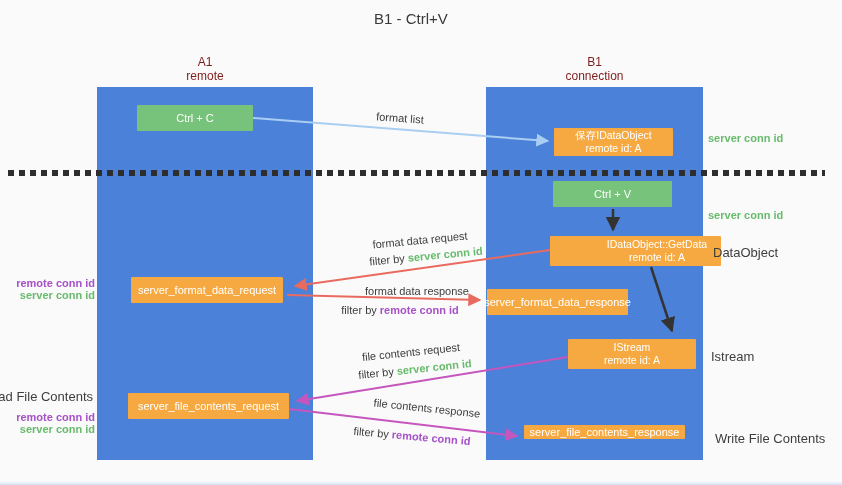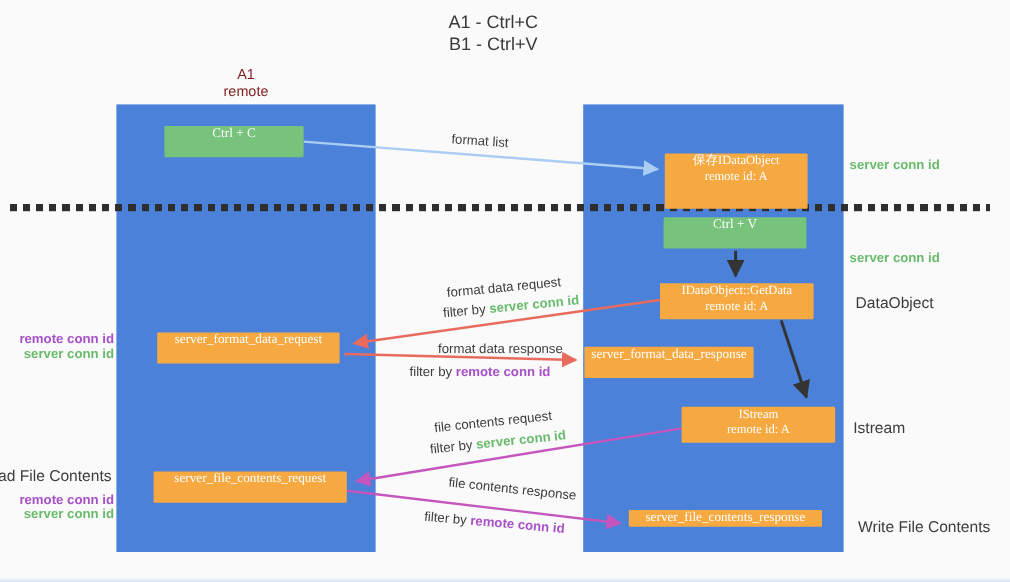--- a/index.html
+++ b/index.html
@@ -28,27 +28,27 @@
   #arrows {
     position: absolute; left:0; top:0;
     z-index: 3;
     pointer-events: none;
   }
   .box {
     position: absolute;
     display: flex;
     flex-direction: column;
     align-items: center;
+    justify-content: center;
     color: #ffffff;
     text-align: center;
     font-size: 11px;
     line-height: 13px;
     z-index: 4;
     border-radius: 1px;
-    font-family: Liberation Serif, serif;
   }
   .box.green  { background: #77c37c; }
   .box.orange { background: #f7a941; }
   .box .l2 { font-size: 10.5px; }
   .hdr {
     position: absolute;
     text-align: center;
     font-size: 12px;
     line-height: 14px;
     color: #7f1d1d;
@@ -83,27 +83,30 @@
   }
 </style>
 </head>
 <body>
 
 <div id="stage">
 
   <div class="bottom-fade"></div>
 
   <div class="title" style="left:261px; top:9px; width:300px;">
-    <div>A1 - Ctrl+C</div>
     <div>B1 - Ctrl+V</div>
   </div>
 
   <div class="hdr" style="left:97px; top:55px; width:216px;">
     <div>A1</div>
     <div>remote</div>
+  </div>
+  <div class="hdr" style="left:486px; top:55px; width:217px;">
+    <div>B1</div>
+    <div>connection</div>
   </div>
 
   <div class="panel" style="left:97px; top:87px; width:216px; height:373px;"></div>
   <div class="panel" style="left:486px; top:87px; width:217px; height:373px;"></div>
 
   <div class="dotline" style="left:8px; top:170px; width:817px;"></div>
 
   <svg id="arrows" width="842" height="485" viewBox="0 0 842 485">
     <defs>
       <marker id="ah-blue" viewBox="0 0 10 10" refX="9" refY="5" markerWidth="6.5" markerHeight="6.5" orient="auto-start-reverse">
@@ -125,30 +128,30 @@
     <line x1="287" y1="295" x2="480" y2="300" stroke="#e96b5f" stroke-width="2" marker-end="url(#ah-red)"></line>
     <line x1="651" y1="267" x2="672" y2="331" stroke="#333333" stroke-width="2.5" marker-end="url(#ah-black)"></line>
     <line x1="568" y1="357" x2="297" y2="401" stroke="#c556be" stroke-width="2" marker-end="url(#ah-magenta)"></line>
     <line x1="289" y1="409" x2="517" y2="436" stroke="#c556be" stroke-width="2" marker-end="url(#ah-magenta)"></line>
   </svg>
 
   <div class="box green" style="left:137px; top:105px; width:116px; height:26px;">
     <span>Ctrl + C</span>
   </div>
 
-  <div class="box orange" style="left:554px; top:128px; width:119px; height:46px;">
+  <div class="box orange" style="left:554px; top:128px; width:119px; height:28px;">
     <span class="l2">保存IDataObject</span>
     <span class="l2">remote id: A</span>
   </div>
 
   <div class="box green" style="left:553px; top:181px; width:119px; height:26px;">
     <span>Ctrl + V</span>
   </div>
 
-  <div class="box orange" style="left:550px; top:236px; width:128px; height:30px;">
+  <div class="box orange" style="left:550px; top:236px; width:128px; height:30px;padding-left:43px;">
     <span class="l2">IDataObject::GetData</span>
     <span class="l2">remote id: A</span>
   </div>
 
   <div class="box orange" style="left:131px; top:277px; width:152px; height:26px;">
     <span>server_format_data_request</span>
   </div>
 
   <div class="box orange" style="left:487px; top:289px; width:141px; height:26px;">
     <span>server_format_data_response</span>

